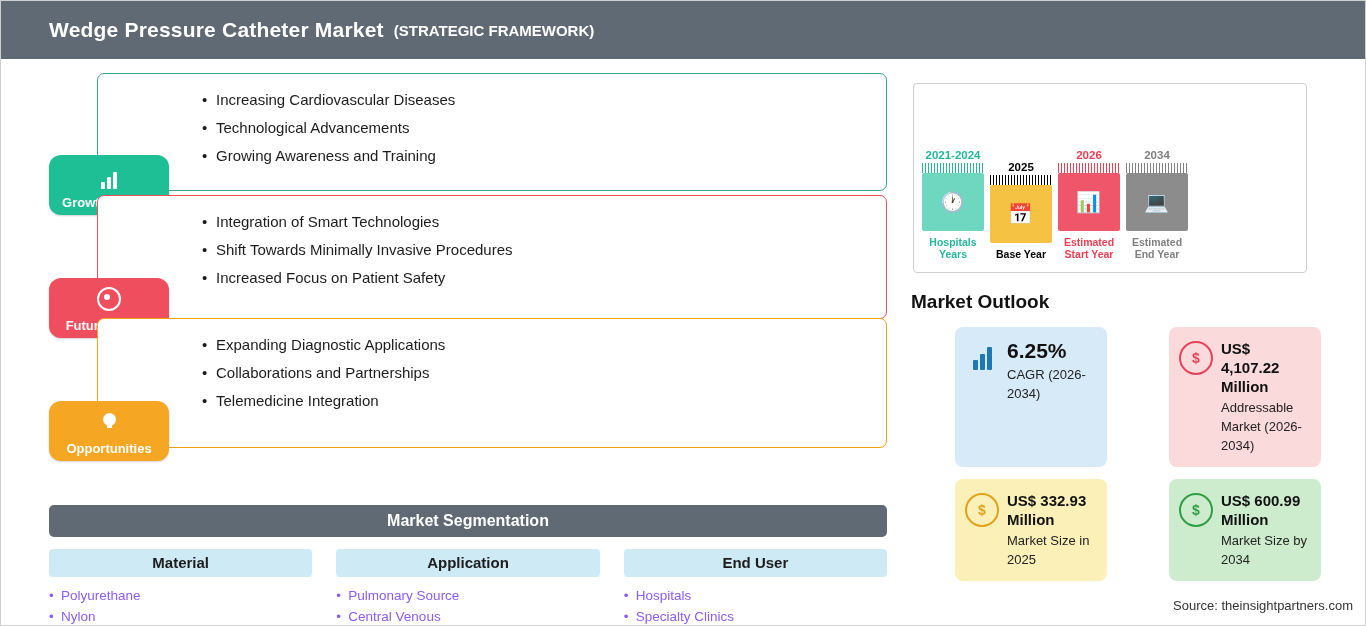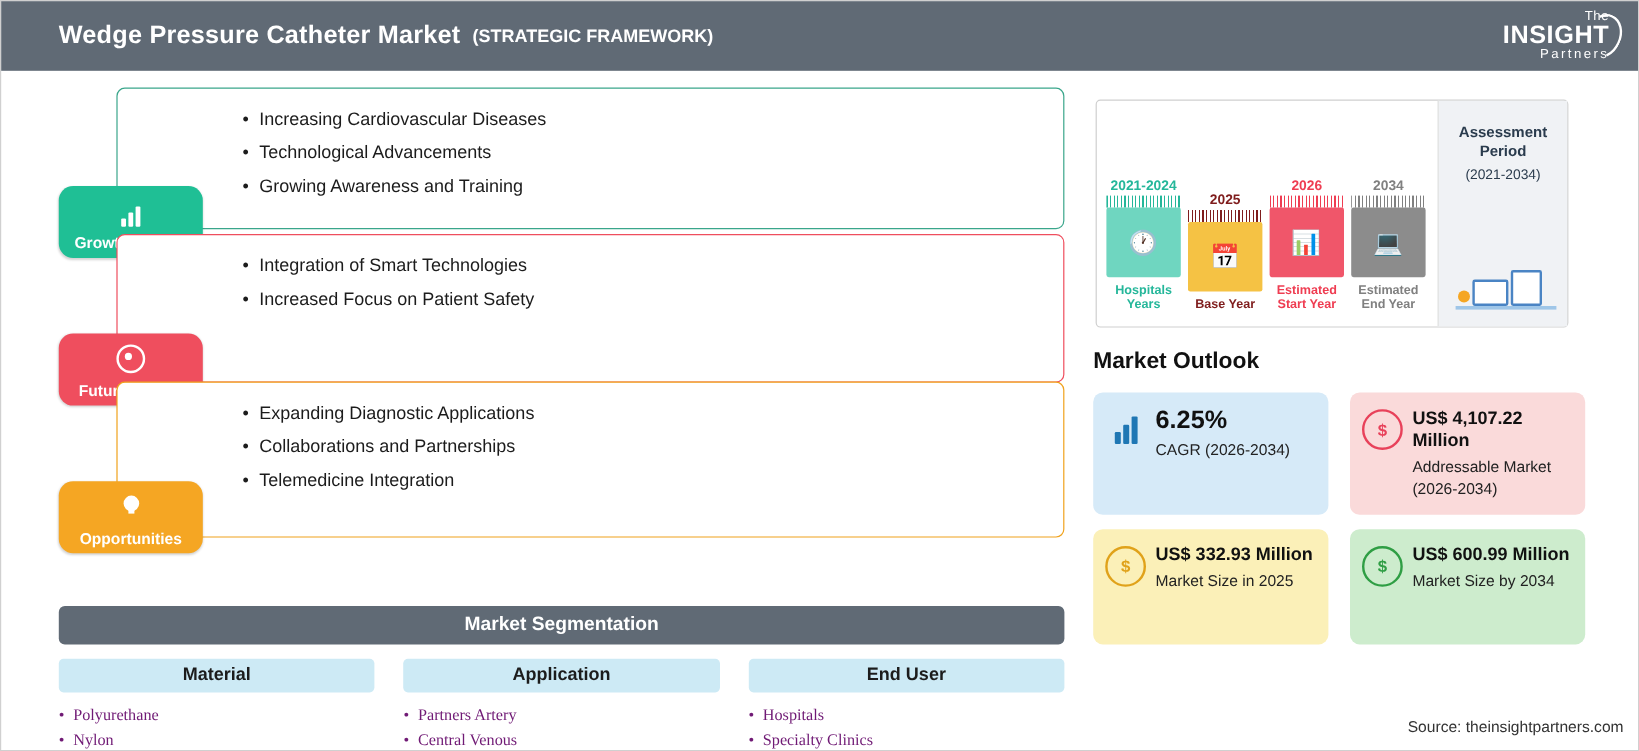--- a/index.html
+++ b/index.html
@@ -222,25 +222,24 @@
     font-weight: bold;
     color: #1c1c1c;
   }
   .seg-col ul {
     margin: 8px 0 0 0;
     padding: 0;
     list-style: none;
   }
   .seg-col li {
     font-size: 13.5px;
-    color: #701a75;
+    color: #8b5cf6;
     line-height: 21px;
     padding-left: 12px;
     position: relative;
-    font-family: Liberation Serif, serif;
   }
   .seg-col li::before {
     content: "\2022";
     position: absolute;
     left: 0; top: 0;
   }
 
   
   .right {
     position: absolute;
@@ -295,21 +294,21 @@
     justify-content: center;
     font-size: 20px;
   }
   .tl-label {
     font-size: 10.5px;
     font-weight: bold;
     margin-top: 5px;
     line-height: 12px;
   }
   .tl-1 { color: #25b79a; }
-  .tl-2 { color: #7f1d1d; }
+  .tl-2 { color: #000000; }
   .tl-3 { color: #ef3d52; }
   .tl-4 { color: #808080; }
 
   .assess {
     position: absolute;
     right: 0; top: 0;
     width: 108px; height: 100%;
     background: #f0f2f5;
     border-left: 1px solid #e2e2e2;
     text-align: center;
@@ -358,20 +357,21 @@
     gap: 12px 18px;
   }
   .card {
     border-radius: 8px;
     padding: 12px 10px 12px 10px;
     box-sizing: border-box;
     display: flex;
     align-items: flex-start;
     gap: 8px;
     min-height: 96px;
+    margin-left: 44px;
   }
   .card .ic {
     width: 34px; height: 34px;
     flex: 0 0 34px;
     display: flex; align-items: center; justify-content: center;
     margin-top: 2px;
   }
   .card .txt { flex: 1; }
   .card .big {
     font-size: 21px;
@@ -420,26 +420,20 @@
   }
 </style>
 </head>
 <body>
 
 <div class="page">
 
   <div class="header">
     <span class="header-title">Wedge Pressure Catheter Market</span>
     <span class="header-sub">(STRATEGIC FRAMEWORK)</span>
-    <div class="logo">
-      <span class="l1">The</span>
-      <span class="l2">INSIGHT</span>
-      <span class="l3">Partners</span>
-      <span class="arc"></span>
-    </div>
   </div>
 
   <div class="left">
 
     <div class="panel p1">
       <ul>
         <li>Increasing Cardiovascular Diseases</li>
         <li>Technological Advancements</li>
         <li>Growing Awareness and Training</li>
       </ul>
@@ -447,20 +441,21 @@
     <div class="tag t1">
       <span class="tag-icon">
         <span class="bars"><i></i><i></i><i></i></span>
       </span>
       <span class="tag-label">Growth Drivers</span>
     </div>
 
     <div class="panel p2">
       <ul>
         <li>Integration of Smart Technologies</li>
+        <li>Shift Towards Minimally Invasive Procedures</li>
         <li>Increased Focus on Patient Safety</li>
       </ul>
     </div>
     <div class="tag t2">
       <span class="tag-icon">
         <span class="target-ico"></span>
       </span>
       <span class="tag-label">Future Trends</span>
     </div>
 
@@ -483,21 +478,21 @@
       <div class="seg-col">
         <div class="seg-head">Material</div>
         <ul>
           <li>Polyurethane</li>
           <li>Nylon</li>
         </ul>
       </div>
       <div class="seg-col">
         <div class="seg-head">Application</div>
         <ul>
-          <li>Partners Artery</li>
+          <li>Pulmonary Source</li>
           <li>Central Venous</li>
 
         </ul>
       </div>
       <div class="seg-col">
         <div class="seg-head">End User</div>
         <ul>
           <li>Hospitals</li>
           <li>Specialty Clinics</li>
         </ul>
@@ -532,30 +527,20 @@
         </div>
 
         <div class="tl-col tl-4">
           <div class="tl-year">2034</div>
           <div class="tl-bar"></div>
           <div class="tl-block" style="background:#8c8c8c">💻</div>
           <div class="tl-label">Estimated End Year</div>
         </div>
       </div>
 
-      <div class="assess">
-        <div class="a1">Assessment Period</div>
-        <div class="a2">(2021-2034)</div>
-        <div class="pic">
-          <span class="deskl"></span>
-          <span class="m1"></span>
-          <span class="m2"></span>
-          <span class="dot"></span>
-        </div>
-      </div>
     </div>
 
     <div class="outlook-title">Market Outlook</div>
 
     <div class="cards">
 
       <div class="card c-blue">
         <div class="ic">
           <span class="mini-bars" style="color:#1f77b4">
             <i style="background:#1f77b4"></i><i style="background:#1f77b4"></i><i style="background:#1f77b4"></i>

